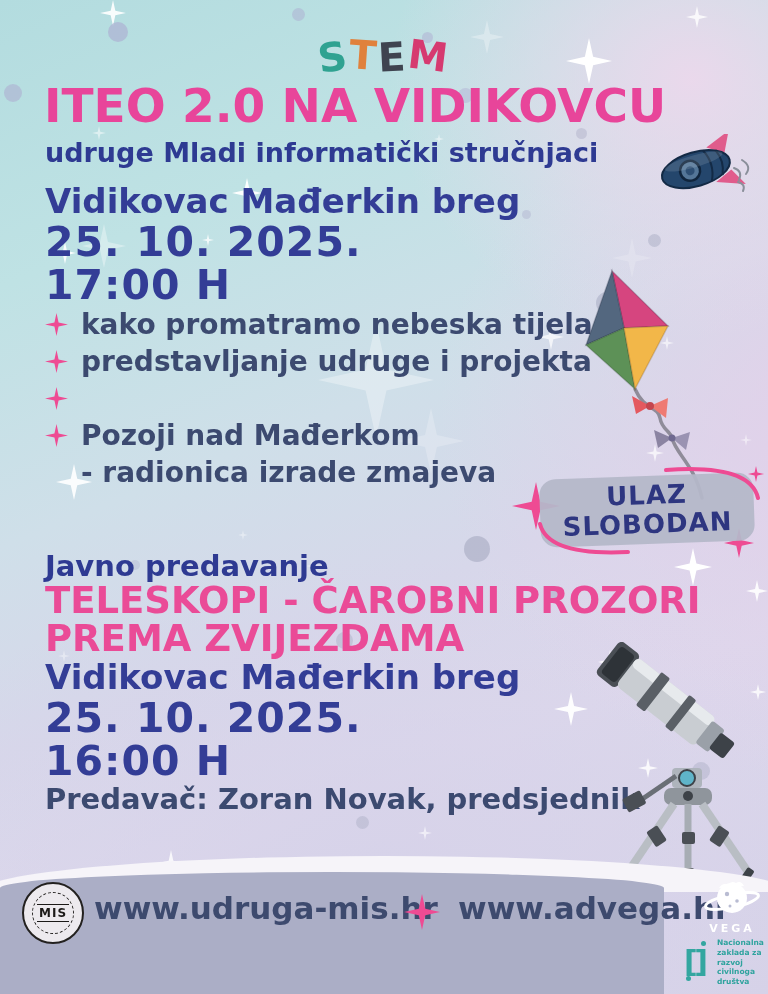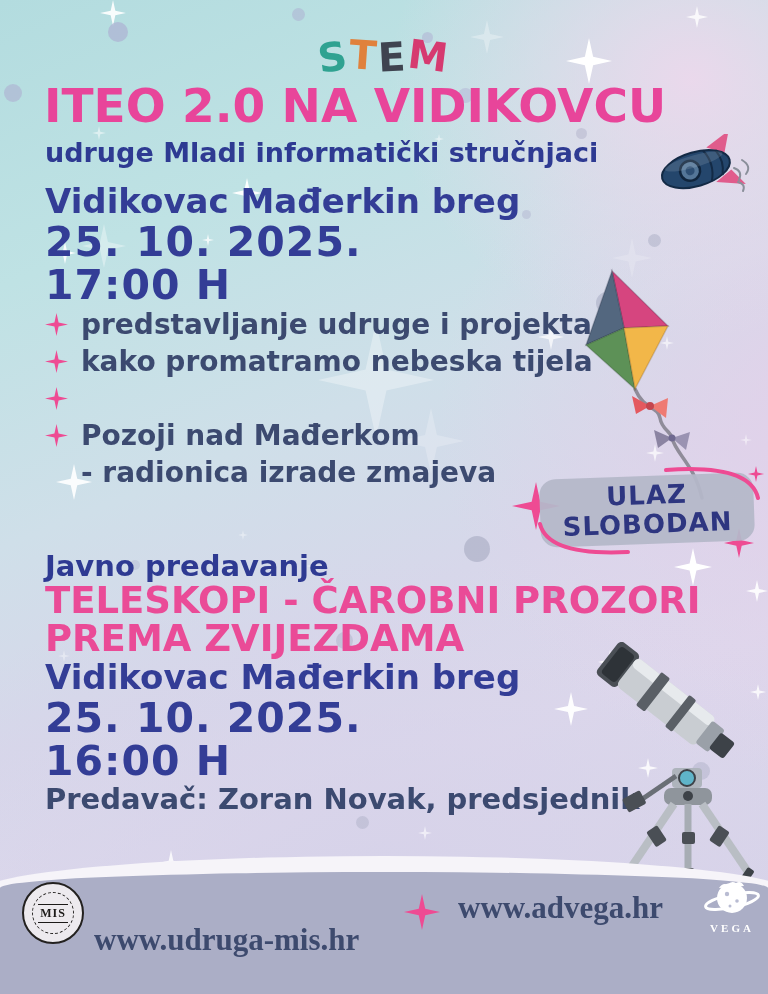--- a/index.html
+++ b/index.html
@@ -52,21 +52,21 @@
   .badge-pill div{font-size:26px;font-weight:800;color:#2e3680;line-height:1.1;letter-spacing:1px;}
   .badge-arcs{position:absolute;left:0;top:0;}
 
   .kicker{left:45px;top:549px;font-size:29px;font-weight:700;color:#2e3a92;}
   .lecture-title{left:45px;top:582px;font-size:37px;font-weight:700;color:#ea4b97;line-height:1.02;}
 
   .speaker{left:45px;top:784px;font-size:29px;font-weight:700;color:#3c4a70;line-height:1.1;}
 
   
   .footer-curve{left:-20px;top:856px;width:808px;height:36px;background:#f6f4f9;border-radius:50% 50% 0 0/100% 100% 0 0;z-index:4;}
-  .footer{left:0;top:872px;width:768px;height:122px;background:#abaec6;z-index:5;border-radius:50% 50% 0 0/16px 16px 0 0;font-family:Liberation Serif, serif;}
+  .footer{left:0;top:872px;width:664px;height:122px;background:#abaec6;z-index:5;border-radius:50% 50% 0 0/16px 16px 0 0;}
   .site-text{position:absolute;font-size:31px;font-weight:800;color:#3d4a6e;white-space:nowrap;}
   .footer-sparkle{position:absolute;left:404px;top:22px;width:36px;height:36px;background:#ee4b93;
     clip-path:polygon(50% 0%,59% 41%,100% 50%,59% 59%,50% 100%,41% 59%,0% 50%,41% 41%);}
   .mis-logo{position:absolute;left:22px;top:10px;width:58px;height:58px;border-radius:50%;
     border:2px solid #23211f;background:#edeaee;display:flex;align-items:center;justify-content:center;}
   .mis-inner{width:40px;height:40px;border-radius:50%;border:1px dashed #23211f;display:flex;align-items:center;justify-content:center;}
   .mis-text{font-size:12px;font-weight:800;color:#1c1a18;border-top:1px solid #1c1a18;border-bottom:1px solid #1c1a18;padding:1px 2px;letter-spacing:1px;}
   .vega-logo{position:absolute;left:700px;top:2px;width:64px;height:80px;text-align:center;}
   .vega-text{font-size:11px;font-weight:700;color:#fff;letter-spacing:3px;margin-top:-4px;}
 
@@ -181,25 +181,25 @@
 
   <div class="layer event-block" style="left:45px;top:184px;">
     <div class="event-loc">Vidikovac Mađerkin breg</div>
     <div class="event-date">25. 10. 2025.</div>
     <div class="event-time">17:00 H</div>
   </div>
 
   <ul class="layer bullets">
     <li>
         <span class="bullet-star"></span>
-        <span>predstavljanje udruge i projekta</span>
+        <span>kako promatramo nebeska tijela</span>
       </li>
     <li>
         <span class="bullet-star"></span>
-        <span>kako promatramo nebeska tijela</span>
+        <span>predstavljanje udruge i projekta</span>
       </li>
     <li>
         <span class="bullet-star"></span>
       </li>
     <li>
         <span class="bullet-star"></span>
         <span>Pozoji nad Mađerkom</span>
       </li>
     <li class="bullet-sub" style="height:37px;">- radionica izrade zmajeva</li>
   </ul>
@@ -277,21 +277,21 @@
     <rect x="87" y="226" width="11" height="8" rx="2" fill="#3d4248"></rect>
   </svg>
 
   <div class="layer footer-curve"></div>
   <div class="layer footer">
     <div class="mis-logo">
       <div class="mis-inner">
         <span class="mis-text">MIS</span>
       </div>
     </div>
-    <div class="site-text" style="left:94px;top:18px;margin-top:32px;">www.udruga-mis.hr</div>
+    <div class="site-text" style="left:94px;top:18px;">www.udruga-mis.hr</div>
     <div class="footer-sparkle"></div>
     <div class="site-text" style="left:458px;top:18px;">www.advega.hr</div>
     <div class="vega-logo">
       <svg width="62" height="48" viewBox="0 0 62 48">
         <circle cx="31" cy="24" r="15" fill="#ffffff"></circle>
         <path d="M18,14 q4,-6 9,-3 q3,-5 8,-2 q5,-3 8,3" fill="#ffffff"></path>
         <ellipse cx="31" cy="27" rx="27" ry="6.5" fill="none" stroke="#ffffff" stroke-width="3" transform="rotate(-12 31 27)"></ellipse>
         <circle cx="26" cy="20" r="2.2" fill="#b9bcd2"></circle>
         <circle cx="36" cy="27" r="1.8" fill="#b9bcd2"></circle>
         <circle cx="29" cy="32" r="1.5" fill="#b9bcd2"></circle>

